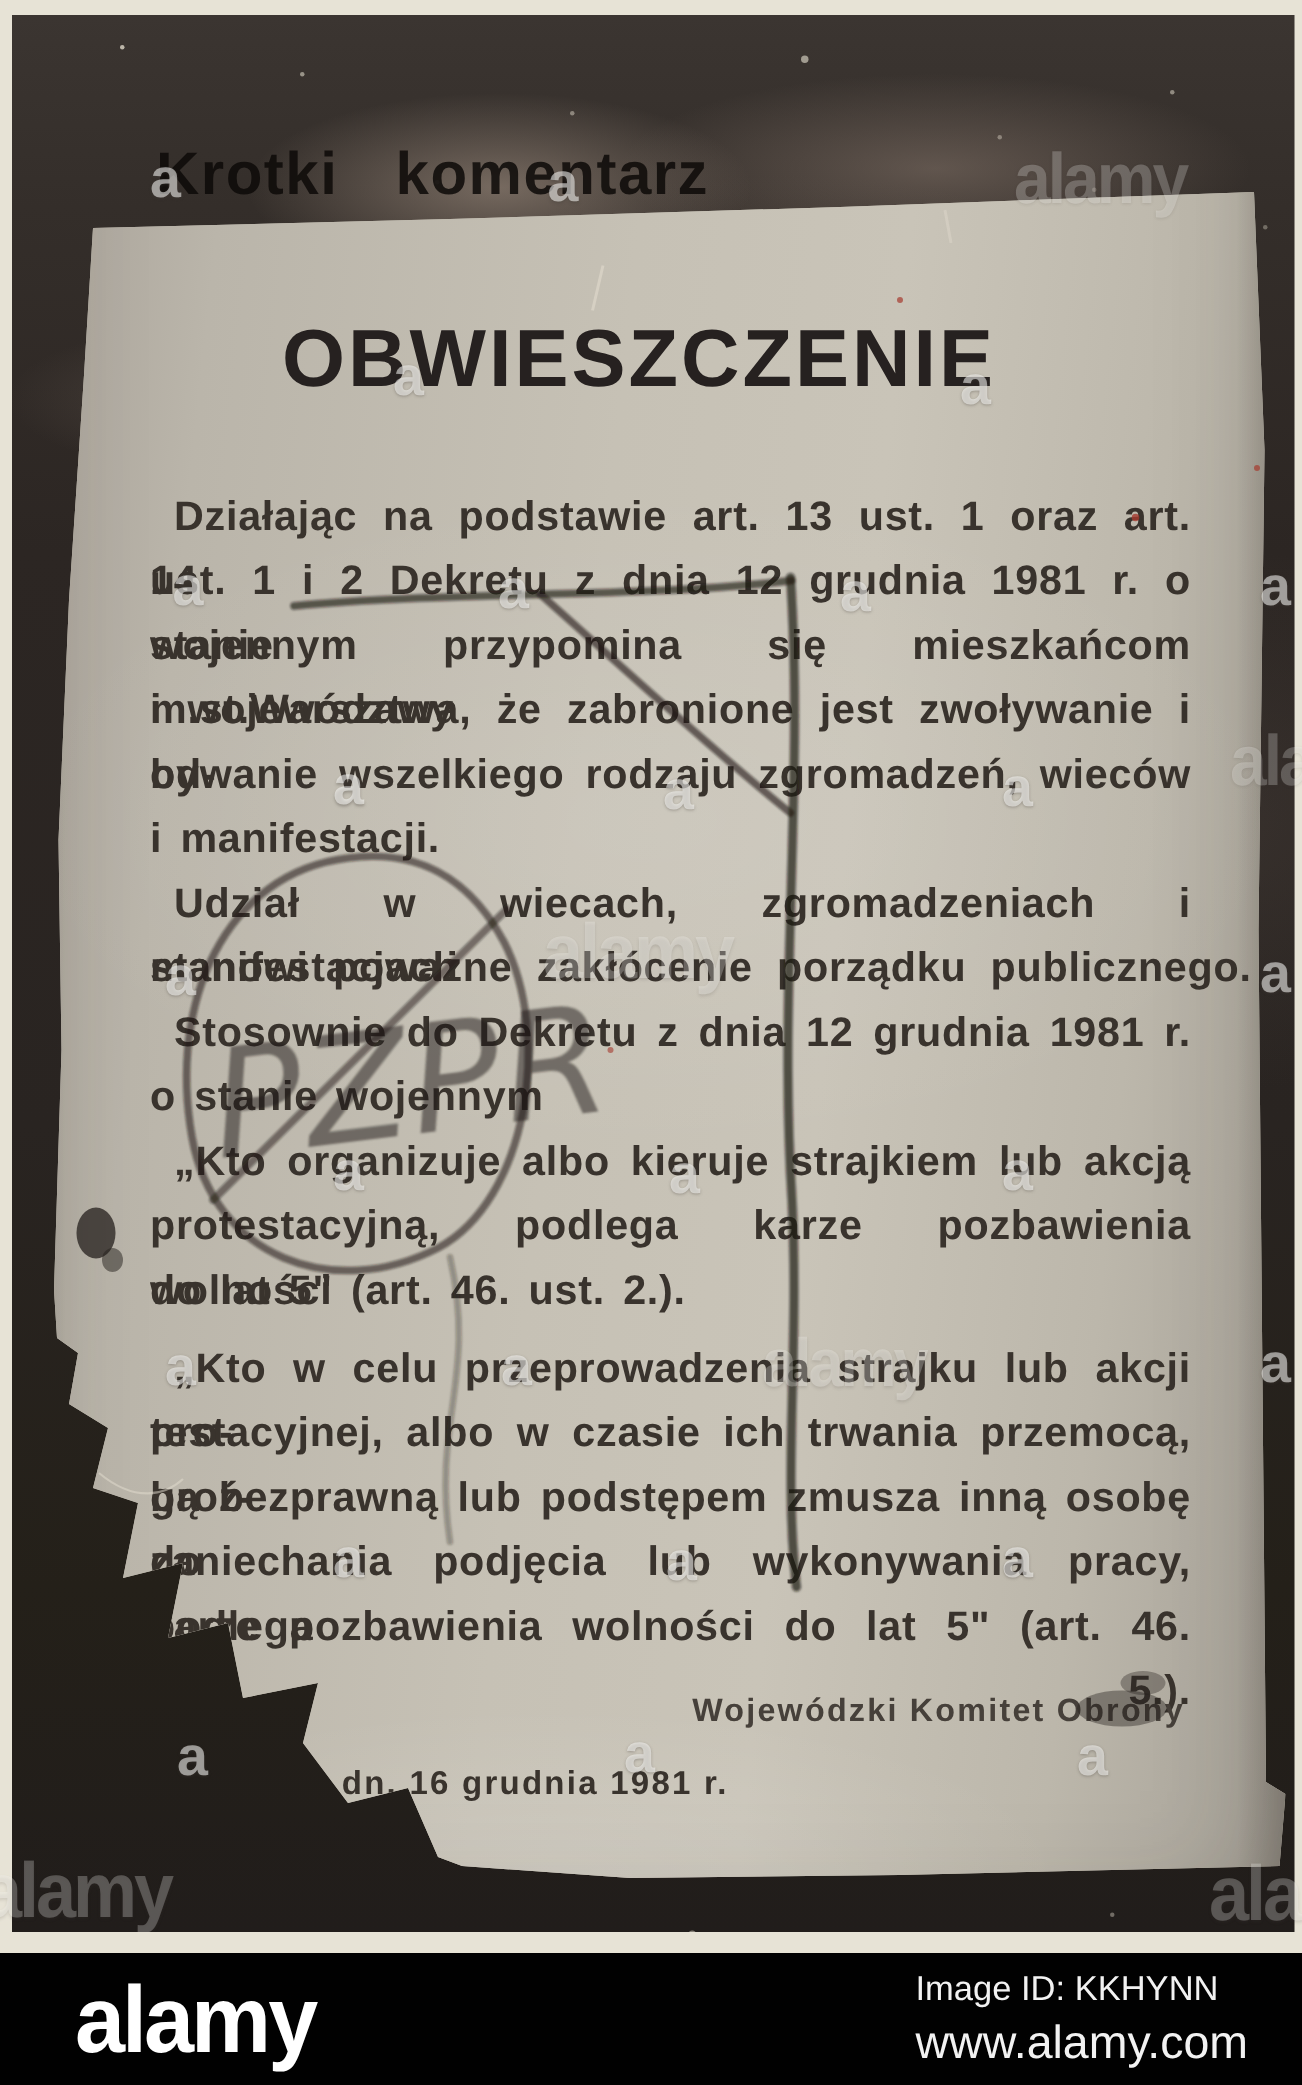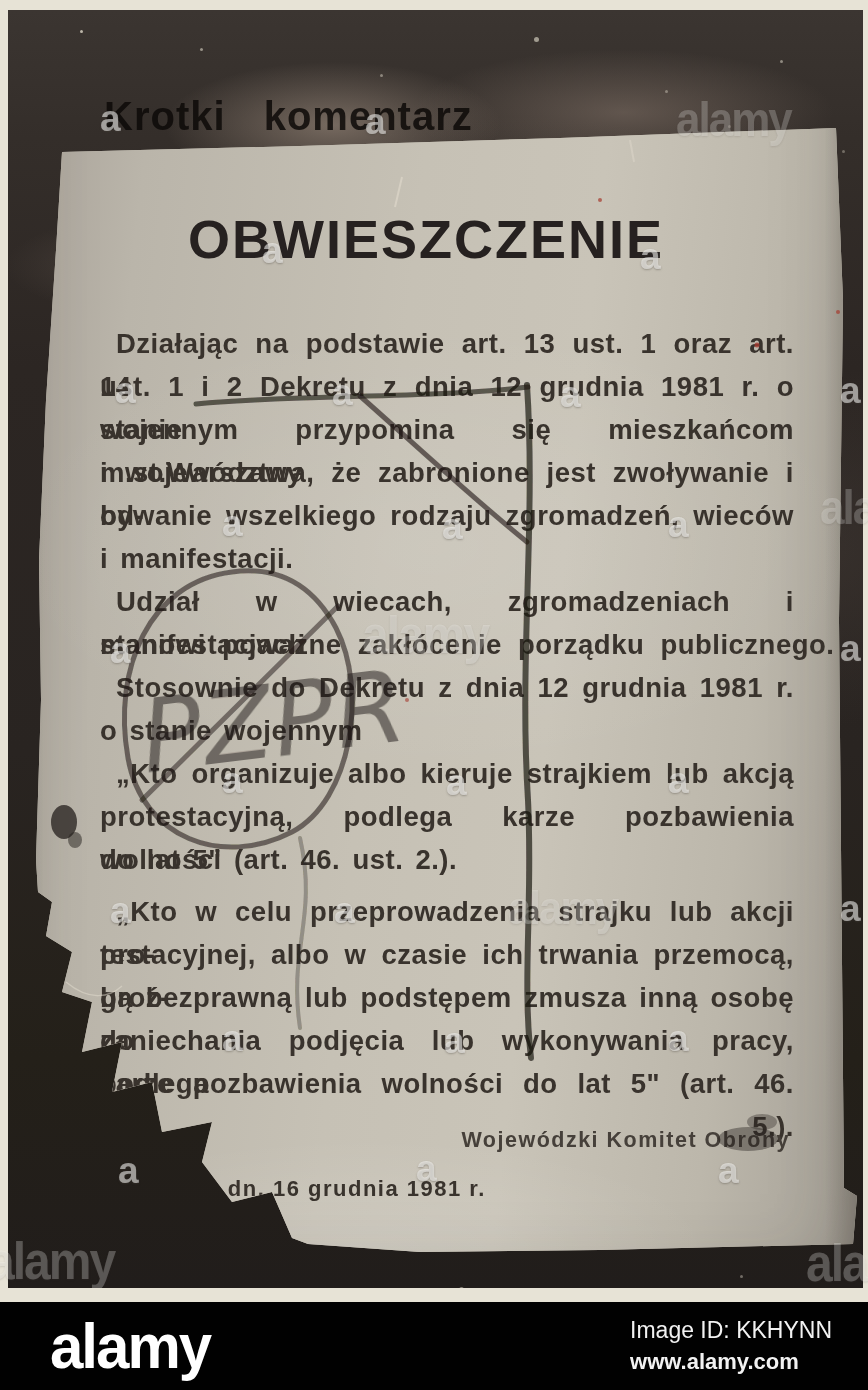--- a/index.html
+++ b/index.html
@@ -67,21 +67,21 @@
     letter-spacing:-2px;transform:scaleY(1.08);line-height:1;
     text-shadow:0 1px 2px rgba(70,64,58,.3);}
   
   .strip{position:absolute;left:0;top:1288px;width:868px;height:14px;background:#e7e3d6;}
   .bar{position:absolute;left:0;top:1302px;width:868px;height:88px;background:#010101;
     display:flex;align-items:center;justify-content:space-between;}
   .bar-logo{margin-left:50px;font-size:60px;font-weight:700;color:#fff;
     letter-spacing:-2px;transform:scaleY(1.05);}
   .bar-right{margin-right:36px;color:#f2f2f2;}
   .bar-id{font-size:23px;font-weight:400;margin-bottom:5px;}
-  .bar-site{font-size:22px;font-weight:700;}
+  .bar-site{font-size:31px;font-weight:400;}
 </style>
 </head>
 <body>
 
 <div class="stage">
   <div class="photo">
     <div class="wall"></div>
     <div class="dust" style="left:80px;top:30px;"></div>
     <div class="caption">Krotki komentarz</div>
 

